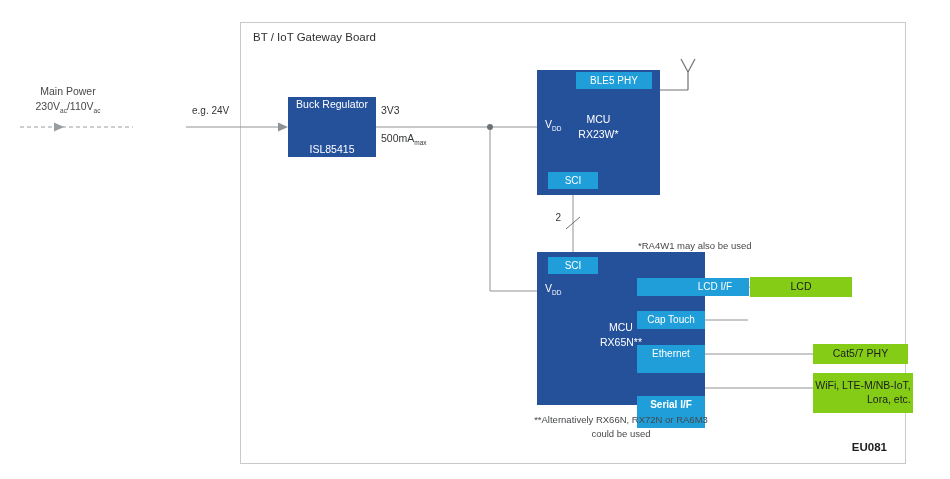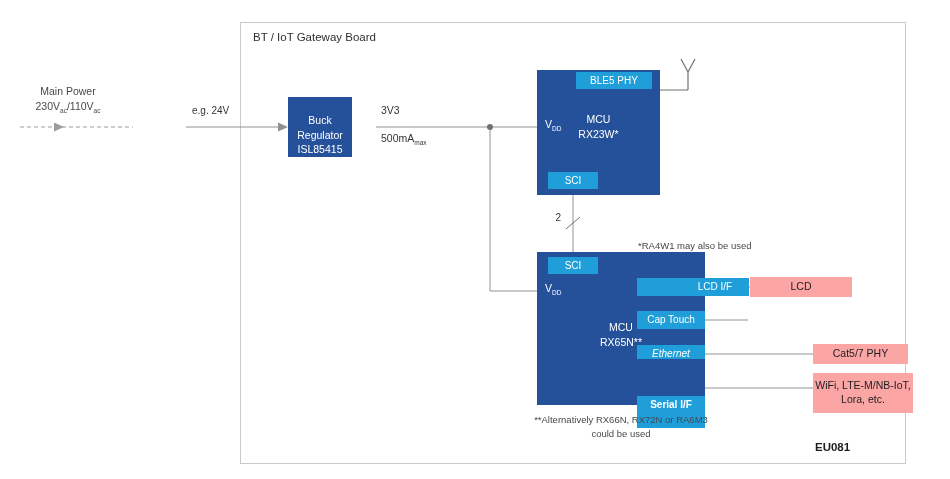--- a/index.html
+++ b/index.html
@@ -6,56 +6,56 @@
   .canvas{
     position:relative;width:950px;height:479px;background:#ffffff;overflow:hidden;
     font-family:"Liberation Sans",sans-serif;color:#3a3c3e;
   }
   .abs{position:absolute;}
   .preline{white-space:pre-line;}
   sub{font-size:0.62em;line-height:0;}
   
   .board{left:240px;top:22px;width:664px;height:440px;border:1px solid #c7cacb;background:transparent;}
   .board-title{left:253px;top:31px;font-size:11.5px;color:#2e3032;}
-  .board-code{left:815px;top:441px;width:72px;text-align:left;font-size:11.5px;font-weight:bold;color:#1c1e20;}
+  .board-code{left:815px;top:441px;width:72px;text-align:right;font-size:11.5px;font-weight:bold;color:#1c1e20;}
   
   svg.wires{position:absolute;left:0;top:0;width:950px;height:479px;}
   
   .main-power{left:12px;top:84px;width:112px;text-align:center;font-size:10.5px;line-height:1.4;color:#46484a;}
   .lvdc{left:134px;top:103px;width:52px;height:45px;background:#dcdddd;border:1px dashed #9a9da0;
         display:flex;align-items:center;justify-content:center;text-align:center;
         font-size:10.5px;line-height:1.25;color:#222;}
   .eg24{left:192px;top:105px;font-size:10px;color:#333537;}
-  .buck{left:288px;top:97px;width:64px;height:60px;background:#25509a;color:#fff;
-        display:flex;flex-direction:column;align-items:center;justify-content:flex-end;
+  .buck{left:288px;top:97px;width:88px;height:60px;background:#25509a;color:#fff;
+        display:flex;flex-direction:column;align-items:center;justify-content:space-between;
         text-align:center;font-size:10.5px;line-height:1.4;}
   .lbl-3v3{left:381px;top:104px;font-size:10.5px;color:#333537;}
   .lbl-500ma{left:381px;top:132px;font-size:10.5px;color:#333537;}
   
   .mcu{background:#25509a;color:#fff;}
   .mcu1{left:537px;top:70px;width:123px;height:125px;}
   .mcu2{left:537px;top:252px;width:168px;height:153px;}
   .mcu-name{position:absolute;left:0;width:100%;text-align:center;font-size:10.5px;line-height:1.45;}
   .mcu1 .mcu-name{top:42px;}
   .mcu2 .mcu-name{top:68px;}
   .vdd{position:absolute;left:8px;font-size:10.5px;color:#fff;}
   .mcu1 .vdd{top:48px;}
   .mcu2 .vdd{top:30px;}
   .badge{position:absolute;background:#1f9ed9;color:#fff;font-size:10px;height:17px;line-height:17px;
          text-align:center;}
   .ble-badge{left:576px;top:72px;width:76px;}
   .sci1-badge{left:548px;top:172px;width:50px;}
   .sci2-badge{left:548px;top:257px;width:50px;}
   .lcdif-badge{left:637px;top:278px;width:68px;height:18px;line-height:18px;padding-left:44px;}
   .captouch-badge{left:637px;top:311px;width:68px;height:18px;line-height:18px;}
-  .eth-badge{left:637px;top:345px;width:68px;height:14px;line-height:18px;font-style:italic;}
+  .eth-badge{left:637px;top:345px;width:68px;height:28px;line-height:18px;}
   .serial-badge{left:637px;top:396px;width:68px;height:32px;line-height:18px;font-weight:bold;}
   
-  .periph{position:absolute;background:#fca5a5;color:#1c1e20;font-size:10.5px;
-          display:flex;align-items:center;justify-content:center;text-align:center;line-height:1.3;}
+  .periph{position:absolute;background:#84cc16;color:#1c1e20;font-size:10.5px;
+          display:flex;align-items:center;justify-content:center;text-align:right;line-height:1.3;}
   .p-lcd{left:750px;top:277px;width:102px;height:20px;}
   .p-cap{left:748px;top:310px;width:110px;height:20px;}
   .p-cat{left:813px;top:344px;width:95px;height:20px;}
   .p-wifi{left:813px;top:373px;width:100px;height:40px;}
   
   .note1{left:638px;top:200px;font-size:9.5px;color:#46484a;margin-top:40px;}
   .note2{left:521px;top:413px;width:200px;text-align:center;font-size:9.5px;line-height:1.45;color:#46484a;}
 </style>
 </head>
 <body>

